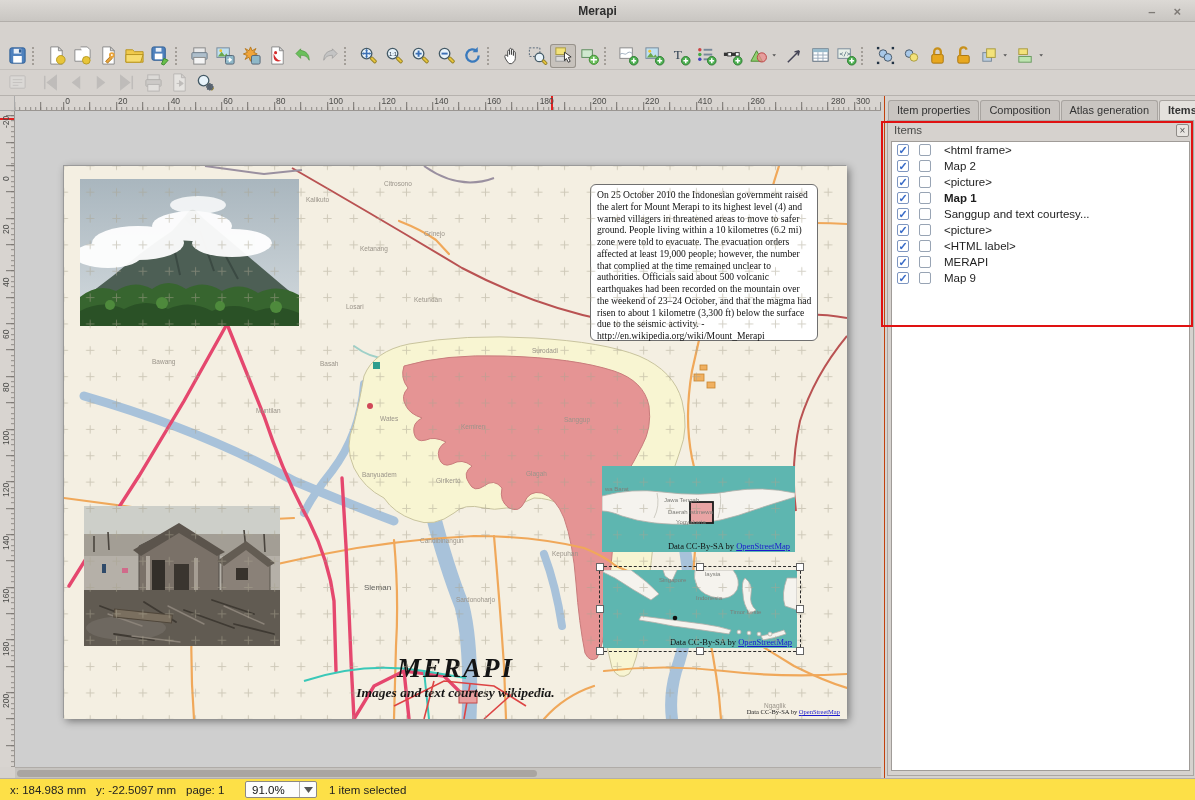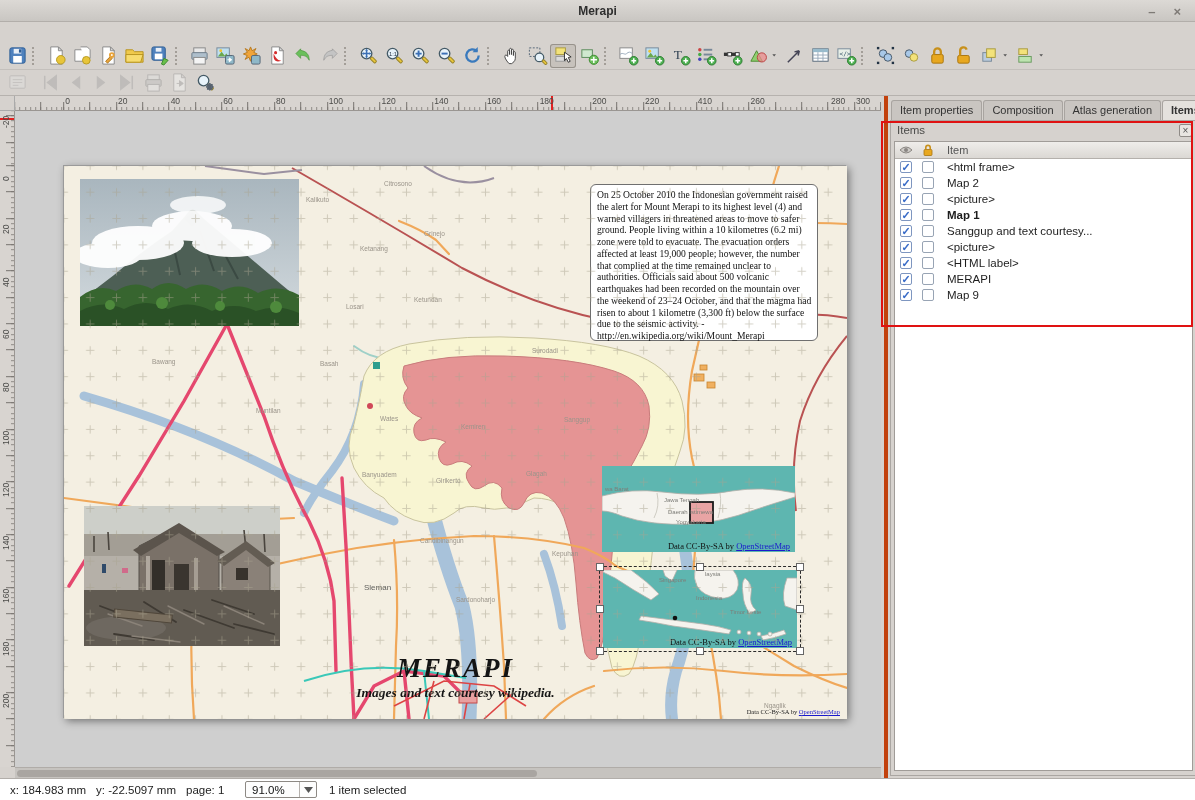--- a/index.html
+++ b/index.html
@@ -79,21 +79,21 @@
 
   
   #marquee { position:absolute; left:535px; top:400px; width:202px; height:86px; z-index:5;
     border:1px dashed #2a2a2a; }
   .handle { position:absolute; width:8px; height:8px; background:#fff; border:1px solid #666; }
   .h-tl{left:-4px;top:-4px} .h-tm{left:50%;margin-left:-4px;top:-4px} .h-tr{right:-4px;top:-4px}
   .h-ml{left:-4px;top:50%;margin-top:-4px} .h-mr{right:-4px;top:50%;margin-top:-4px}
   .h-bl{left:-4px;bottom:-4px} .h-bm{left:50%;margin-left:-4px;bottom:-4px} .h-br{right:-4px;bottom:-4px}
 
   
-  #rightpanel { position:absolute; left:884px; top:96px; width:311px; height:682px; background:#d6d2ce; border-left:4px solid #c2410c; }
+  #rightpanel { position:absolute; left:884px; top:96px; width:311px; height:682px; background:#d6d2ce; border-left:1px solid #c2410c; }
   #paneltabs { position:absolute; left:0; top:2px; width:311px; height:22px; display:flex; align-items:flex-end; padding-left:3px; }
   .ptab { font-size:11px; color:#333; padding:3px 8px 4px 8px; border:1px solid #a8a4a0; border-bottom:none;
     background:#c9c5c1; border-radius:3px 3px 0 0; margin-right:1px; white-space:nowrap; }
   .ptab.active { background:#e4e1dd; font-weight:bold; }
   #dock { position:absolute; left:2px; top:24px; width:307px; height:656px; background:#d6d2ce; border:1px solid #aaa6a2; }
   #dock-titlebar { height:18px; display:flex; align-items:center; justify-content:space-between; padding:0 4px 0 6px; }
   #dock-title { font-size:11.5px; color:#4a4a48; }
   #dock-close { width:13px; height:13px; border:1px solid #8f8b87; background:#e8e5e1; color:#555; font-size:10px;
     line-height:11px; text-align:center; border-radius:2px; }
   #itemlist { position:absolute; left:3px; top:20px; width:299px; height:630px; background:#fff; border:1px solid #a09c98; }
@@ -108,21 +108,21 @@
   .lrow .cell-label { padding-left:8px; font-size:11.5px; color:#1d1d1d; white-space:nowrap; }
   .lrow.selected .cell-label { font-weight:bold; }
   .chk { width:12px; height:12px; background:#fff; border:1px solid #98a4b4; border-radius:2px;
     font-size:11px; line-height:10px; text-align:center; color:#3a6cc8; font-weight:bold; }
   .chk.on { border-color:#7e96c0; }
 
   #annotation-rect { position:absolute; left:881px; top:121px; width:312px; height:206px;
     border:2px solid #e01212; z-index:60; pointer-events:none; }
 
   
-  #statusbar { position:absolute; left:0; top:778px; width:1195px; height:22px; background:#ffffff;
+  #statusbar { position:absolute; left:0; top:778px; width:1195px; height:22px; background:#fde047;
     border-top:1px solid #b2aeaa; display:flex; align-items:center; font-size:11.5px; color:#222; }
   #status-coords { padding-left:10px; width:245px; display:flex; gap:10px; }
   #zoom-combo { width:72px; height:17px; background:#fdfdfd; border:1px solid #8d8984; border-radius:2px;
     display:flex; align-items:center; }
   #zoom-combo .val { flex:1; padding-left:6px; font-size:11.5px; color:#111; }
   #zoom-combo .dd { width:17px; height:100%; border-left:1px solid #b5b1ad; display:flex; align-items:center; justify-content:center; }
   #status-selection { padding-left:12px; }
 </style>
 </head>
 <body>
@@ -754,35 +754,20 @@
         <span class="ptab">Composition</span>
         <span class="ptab">Atlas generation</span>
         <span class="ptab active">Items</span>
       </div>
     <div id="dock">
       <div id="dock-titlebar">
         <span id="dock-title">Items</span>
         <span id="dock-close">×</span>
       </div>
       <div id="itemlist">
-        <div id="listheader">
-          <span class="c-eye">
-            <svg width="14" height="10" viewBox="0 0 14 10">
-                <path d="M 1 5 Q 7 -1 13 5 Q 7 11 1 5 Z" fill="#cfccc8" stroke="#8a8682"></path>
-                <circle cx="7" cy="5" r="2" fill="#8a8682"></circle>
-              </svg>
-          </span>
-          <span class="c-lock">
-            <svg width="12" height="12" viewBox="0 0 12 12">
-                <rect x="2" y="5.5" width="8" height="6" rx="1" fill="#e8a820" stroke="#a8750f" stroke-width=".8"></rect>
-                <path d="M 3.8 5.5 V 3.6 a 2.2 2.2 0 0 1 4.4 0 v 1.9" fill="none" stroke="#c8901a" stroke-width="1.6"></path>
-              </svg>
-          </span>
-          <span class="c-item">Item</span>
-        </div>
         <div id="rows">
             <div class="lrow">
               <span class="cell-eye">
                 <span class="chk on">✓</span>
               </span>
               <span class="cell-lock">
                 <span class="chk"></span>
               </span>
               <span class="cell-label">&lt;html frame&gt;</span>
             </div>

